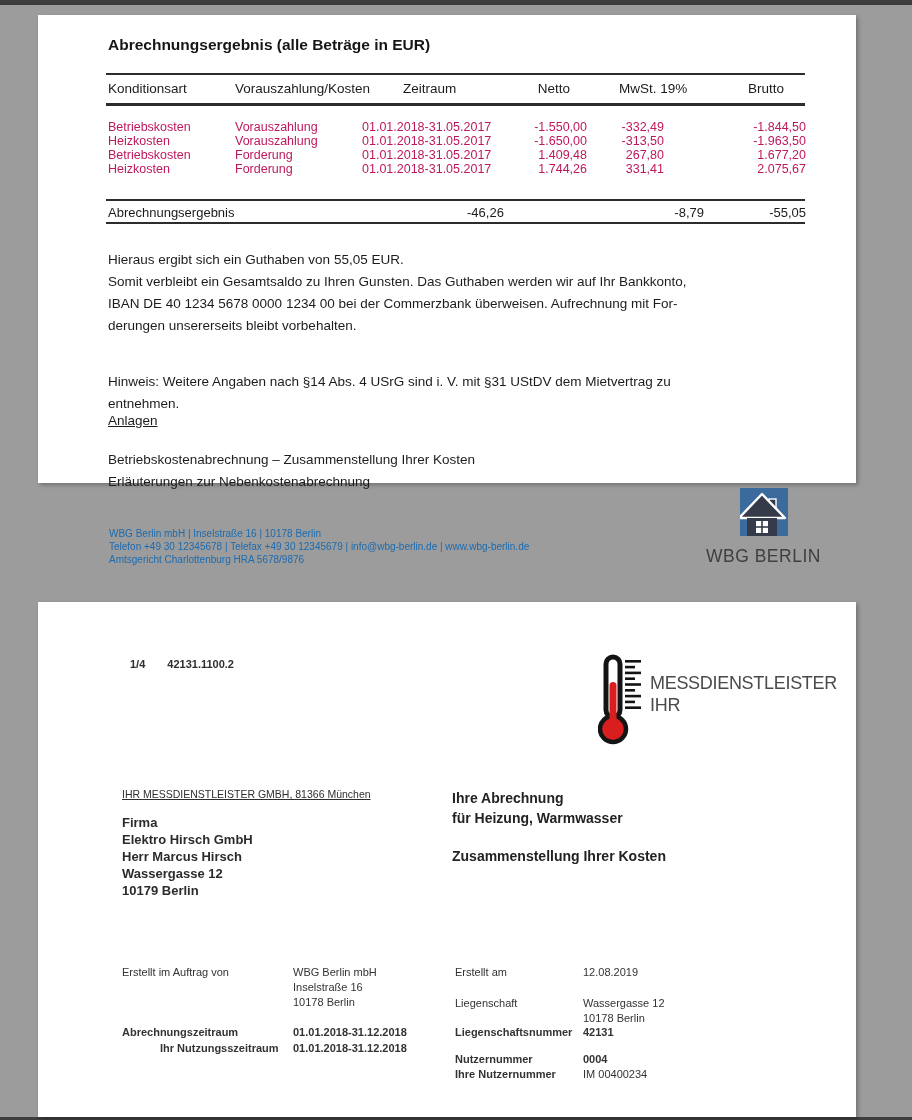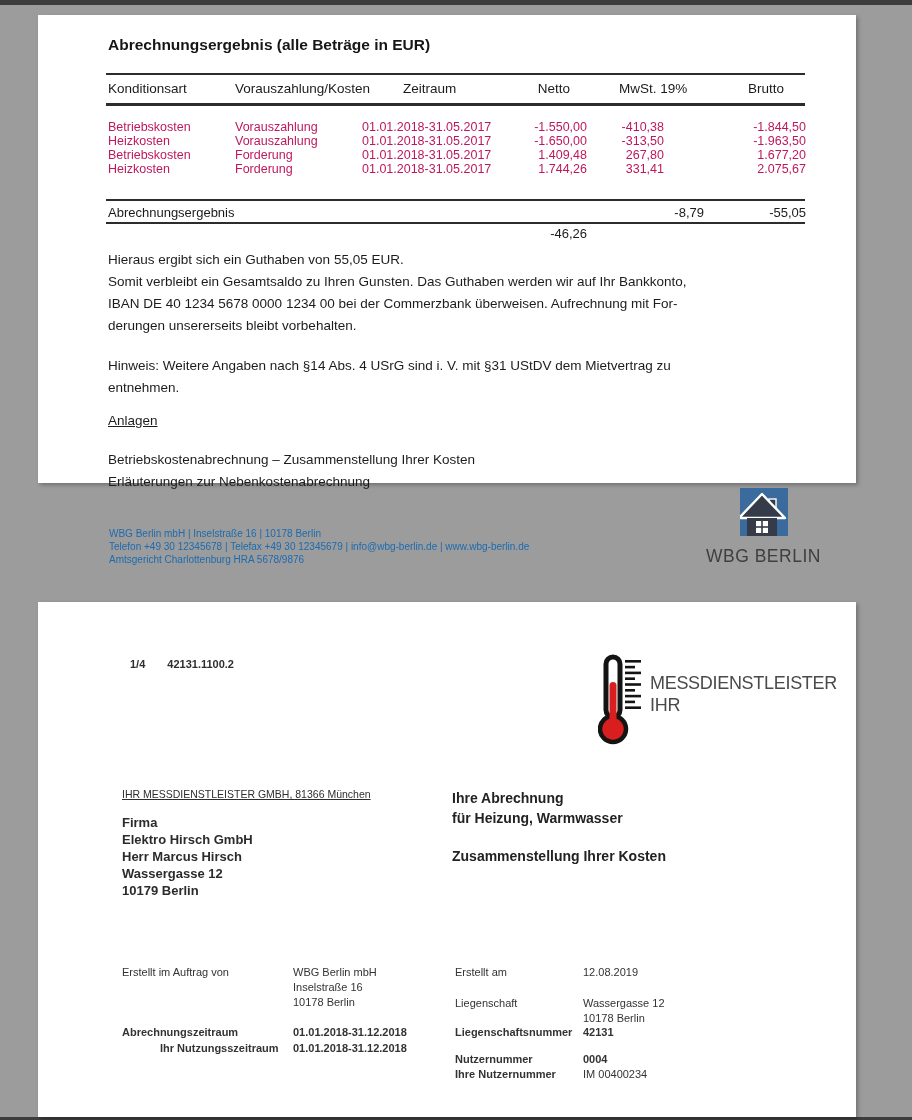--- a/index.html
+++ b/index.html
@@ -27,27 +27,27 @@
   .tsum{position:absolute;left:0;top:190px;width:818px;font-size:13px;color:#1b1b1b;}
   .tc{position:absolute;top:0;white-space:nowrap;}
   .h1{left:70px;} .h2{left:197px;} .h3{left:365px;}
   .h4{left:412px;width:120px;text-align:right;}
   .h5{left:581px;}
   .h6{left:626px;width:120px;text-align:right;}
   .c1{left:70px;} .c2{left:197px;} .c3{left:324px;}
   .c4{left:429px;width:120px;text-align:right;}
   .c5{left:506px;width:120px;text-align:right;}
   .c6{left:648px;width:120px;text-align:right;}
-  .s4{left:429px;width:120px;text-align:right;margin-top:21px;}
+  .s4{left:429px;width:120px;}
   .s5{left:546px;width:120px;text-align:right;}
   .s6{left:648px;width:120px;text-align:right;}
   .row-y0{top:105px;} .row-y1{top:119px;} .row-y2{top:133px;} .row-y3{top:147px;}
   .bodytext{position:absolute;left:70px;font-size:13.5px;line-height:22px;color:#1c1c1c;}
   .p1-par{top:234px;}
-  .p1-hinweis{top:340px;}
+  .p1-hinweis{top:356px;}
   .p1-anlagen-h{top:395px;text-decoration:underline;}
   .p1-anlagen{top:434px;}
   .p1-footer{position:absolute;left:71px;top:512px;font-size:10px;line-height:13px;
              color:#1c6bb0;}
   .wbg-logo{left:702px;top:473px;width:48px;height:56px;}
   .wbg-text{left:668px;top:531px;width:120px;font-size:17.5px;letter-spacing:0.5px;
             color:#3f3f3f;white-space:nowrap;}
 
   
   .p2-ref{left:84px;top:56px;font-size:11px;font-weight:bold;color:#2e2e2e;}
@@ -86,21 +86,21 @@
       <span class="tc h5">MwSt. 19%</span>
       <span class="tc h6">Brutto</span>
     </div>
     <div class="rule r2"></div>
 
     <div class="trow row-y0">
       <span class="tc c1">Betriebskosten</span>
       <span class="tc c2">Vorauszahlung</span>
       <span class="tc c3">01.01.2018-31.05.2017</span>
       <span class="tc c4">-1.550,00</span>
-      <span class="tc c5">-410,38</span>
+      <span class="tc c5">-332,49</span>
       <span class="tc c6">-1.844,50</span>
     </div>
     <div class="trow row-y1">
       <span class="tc c1">Heizkosten</span>
       <span class="tc c2">Vorauszahlung</span>
       <span class="tc c3">01.01.2018-31.05.2017</span>
       <span class="tc c4">-1.650,00</span>
       <span class="tc c5">-313,50</span>
       <span class="tc c6">-1.963,50</span>
     </div>

